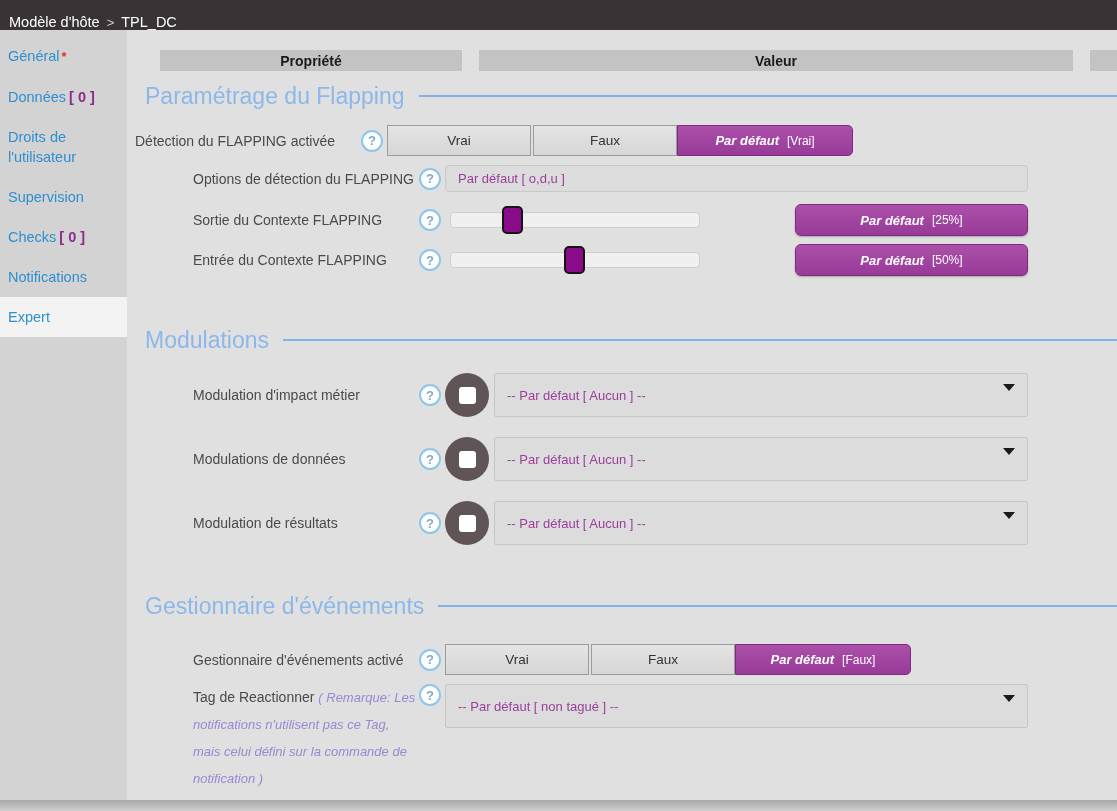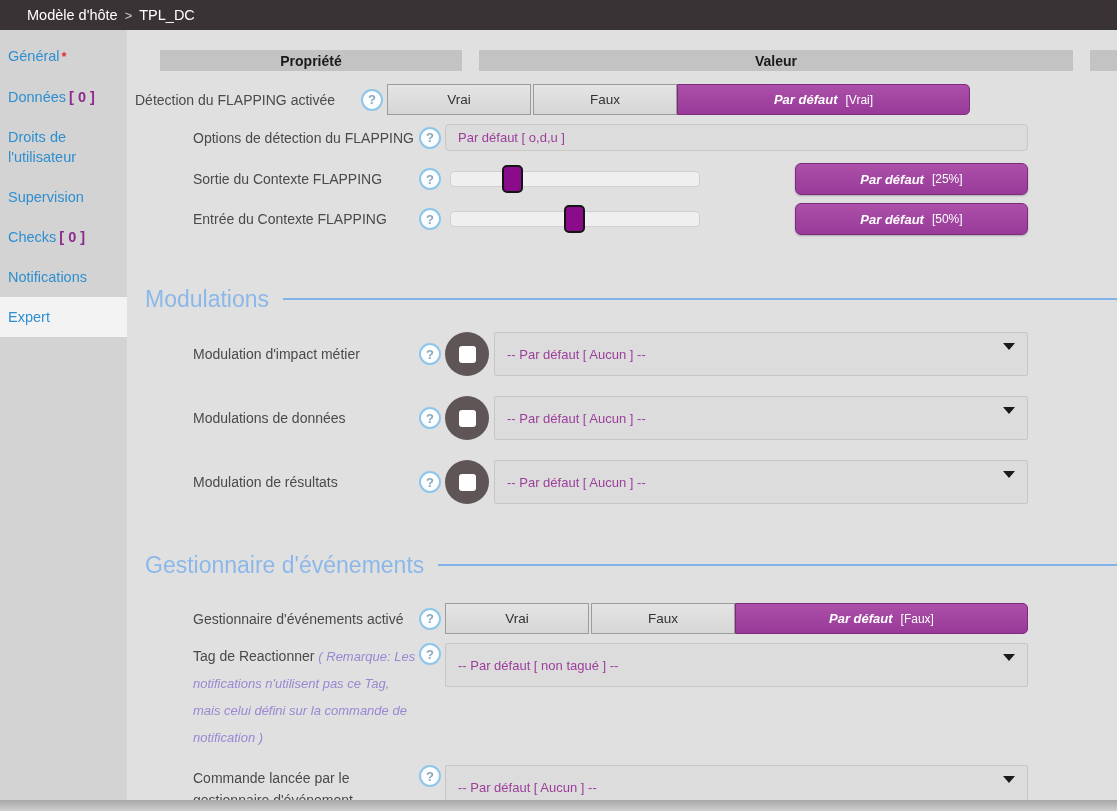--- a/index.html
+++ b/index.html
@@ -7,21 +7,21 @@
   body {
     font-family: "Liberation Sans", sans-serif;
     background: #e0e0e0;
     overflow: hidden;
   }
   .screen { width: 1117px; height: 811px; position: relative; background:#e0e0e0; }
 
   
   .topbar {
     height: 30px; background: #3a3336; color: #fff;
-    display: flex; align-items: center; padding-left: 27px;
+    display: flex; align-items: flex-end; padding-left: 9px;
     font-size: 14.5px;
   }
   .topbar .sep { margin: 0 7px; color: #cfcfcf; font-size: 13px; }
 
   
   .cols { display: flex; height: 770px; }
   .sidebar {
     width: 127px; background: #d3d3d3; padding-top: 6px; flex-shrink: 0;
   }
   .side-item {
@@ -60,21 +60,21 @@
   .row-label .note { font-style: italic; color: #9b87d2; font-size: 13px; }
   .help {
     width: 22px; height: 22px; border-radius: 50%; flex-shrink: 0;
     background: #fbfdfe; border: 2px solid #8dc6ea; color: #89a7bb;
     font-size: 13px; font-weight: bold; display: flex; align-items: center; justify-content: center;
     margin-right: 2px; cursor: pointer;
   }
   .control { margin-left: 2px; width: 583px; display: flex; align-items: center; }
 
   
-  .seg-group { display: flex; width: 583px; height: 31px; }
+  .seg-group { display: flex; width: 466px; height: 31px; }
   .seg {
     border: 1px solid #9c9c9c; background: linear-gradient(#e4e4e4, #d6d6d6);
     color: #333; font-size: 13.5px; font-family: "Liberation Sans", sans-serif;
     display: flex; align-items: center; justify-content: center; cursor: pointer;
   }
   .seg-true { width: 144px; margin-right: 2px; }
   .seg-false { width: 144px; }
   .seg-default {
     flex: 1; background: linear-gradient(#ab50a9, #993a99);
     border: 1px solid #7e2b7e; color: #fff; border-radius: 0 5px 5px 0;
@@ -187,20 +187,24 @@
     <div class="main">
 
       <div class="table-header">
         <div class="th-cell th-prop">Propriété</div>
         <div class="th-gap"></div>
         <div class="th-cell th-val">Valeur</div>
         <div class="th-gap"></div>
         <div class="th-cell th-extra"></div>
       </div>
 
+      <div class="section-title sec-flapping">
+        <span>Paramétrage du Flapping</span>
+        <span class="rule"></span>
+      </div>
 
       <div class="row mt13">
         <div class="row-label">Détection du FLAPPING activée</div>
         <div class="help">?</div>
         <div class="control">
           <div class="seg-group">
             <button class="seg seg-true">Vrai</button>
             <button class="seg seg-false">Faux</button>
             <button class="seg seg-default">
               <span class="pd-label">Par défaut</span>

